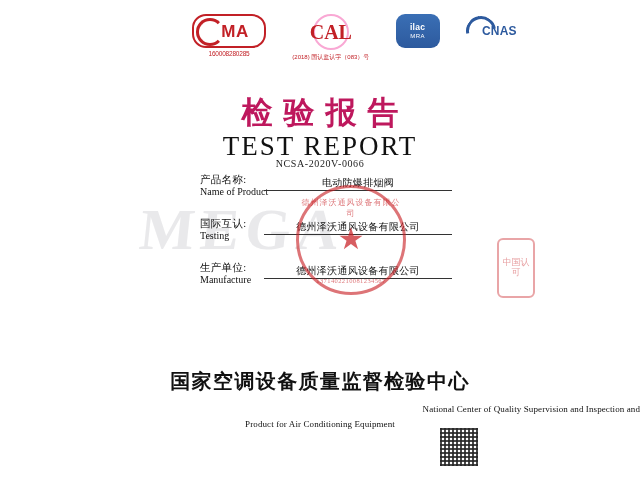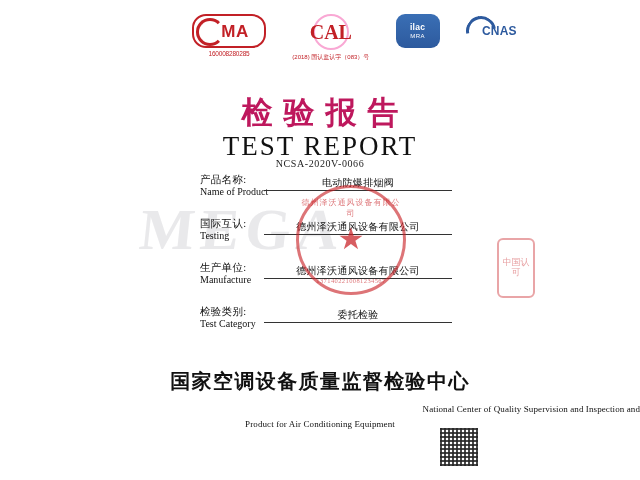--- a/index.html
+++ b/index.html
@@ -420,28 +420,20 @@
 
     <div class="field-row">
       <div class="field-label">
         <span class="zh">生产单位:</span>
         <span class="en">Manufacture</span>
       </div>
       <div class="field-value">德州泽沃通风设备有限公司</div>
       <div class="field-line"></div>
     </div>
 
-    <div class="field-row">
-      <div class="field-label">
-        <span class="zh">检验类别:</span>
-        <span class="en">Test Category</span>
-      </div>
-      <div class="field-value">委托检验</div>
-      <div class="field-line"></div>
-    </div>
 
   </div>
 
   <div class="stamp-round">
     <div class="stamp-arc-top">德州泽沃通风设备有限公司</div>
     <div class="stamp-star">★</div>
     <div class="stamp-arc-bottom">1371402210081234567</div>
   </div>
 
   <div class="stamp-oval">中国认可</div>

